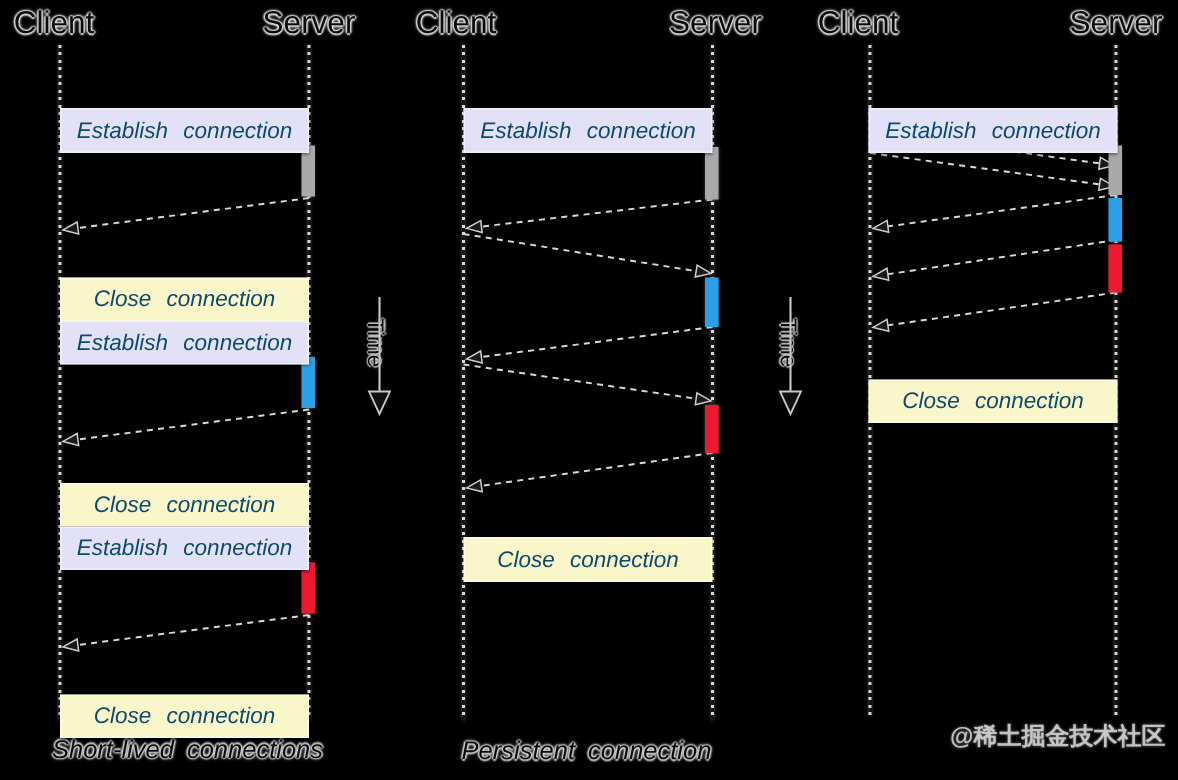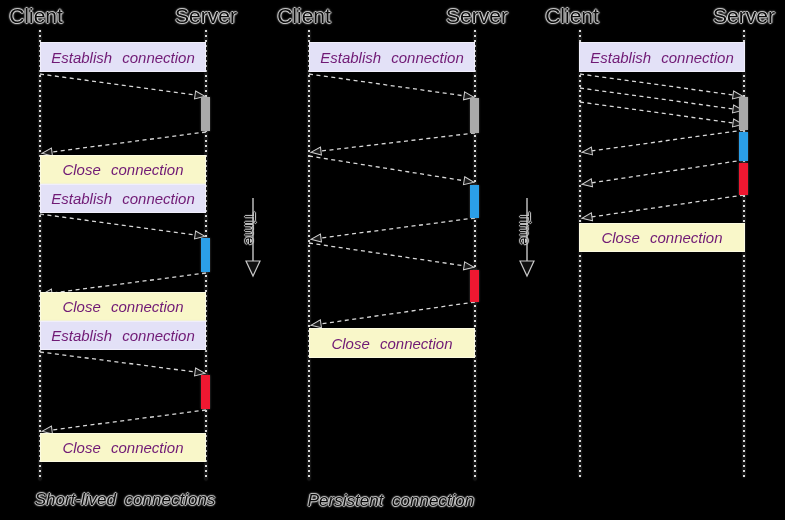--- a/index.html
+++ b/index.html
@@ -28,22 +28,23 @@
   .lifeline{
     position:absolute;width:2px;
     background:repeating-linear-gradient(180deg,#d8d8d8 0 2px,#161616 2px 5px);
     box-shadow:0 0 2px rgba(160,160,160,.55);
   }
   
   .msgbox{
     position:absolute;box-sizing:border-box;z-index:5;
     border:1px solid rgba(255,255,255,.45);
     display:flex;align-items:center;justify-content:center;
-    font-size:15px;font-style:italic;color:#701a75;word-spacing:6px;white-space:nowrap;
+    font-size:15px;font-style:italic;color:#0c4a6e;word-spacing:6px;white-space:nowrap;
     box-shadow:0 1px 2px rgba(0,0,0,.5);
+    margin-top:30px;
   }
   
   .bar{position:absolute;width:9px;z-index:4;box-shadow:0 0 2px rgba(120,120,120,.6);}
   
   .arrows{position:absolute;left:0;top:0;z-index:3;}
   .msg-line{stroke:#d9d9d9;stroke-width:1.3;stroke-dasharray:4 3.5;}
   .time-line{stroke:#c8c8c8;stroke-width:1.4;}
   .time-head{fill:#101010;stroke:#c8c8c8;stroke-width:1.2;}
   
   .watermark{
@@ -150,14 +151,15 @@
   <div class="msgbox" style="left: 579px; top: 223px; width: 166px; height: 29px; background-color: rgb(249, 247, 201);">
       <span>Close connection</span>
     </div>
 
   <div class="time-label" style="left:228px;top:220px">Time</div>
   <div class="time-label" style="left:503px;top:220px">Time</div>
 
   <div class="caption" style="left:125px;top:490px">Short-lived connections</div>
   <div class="caption" style="left:391px;top:491px">Persistent connection</div>
 
+  <div class="watermark">@稀土掘金技术社区</div>
 
 </div>
 
 </body></html>

